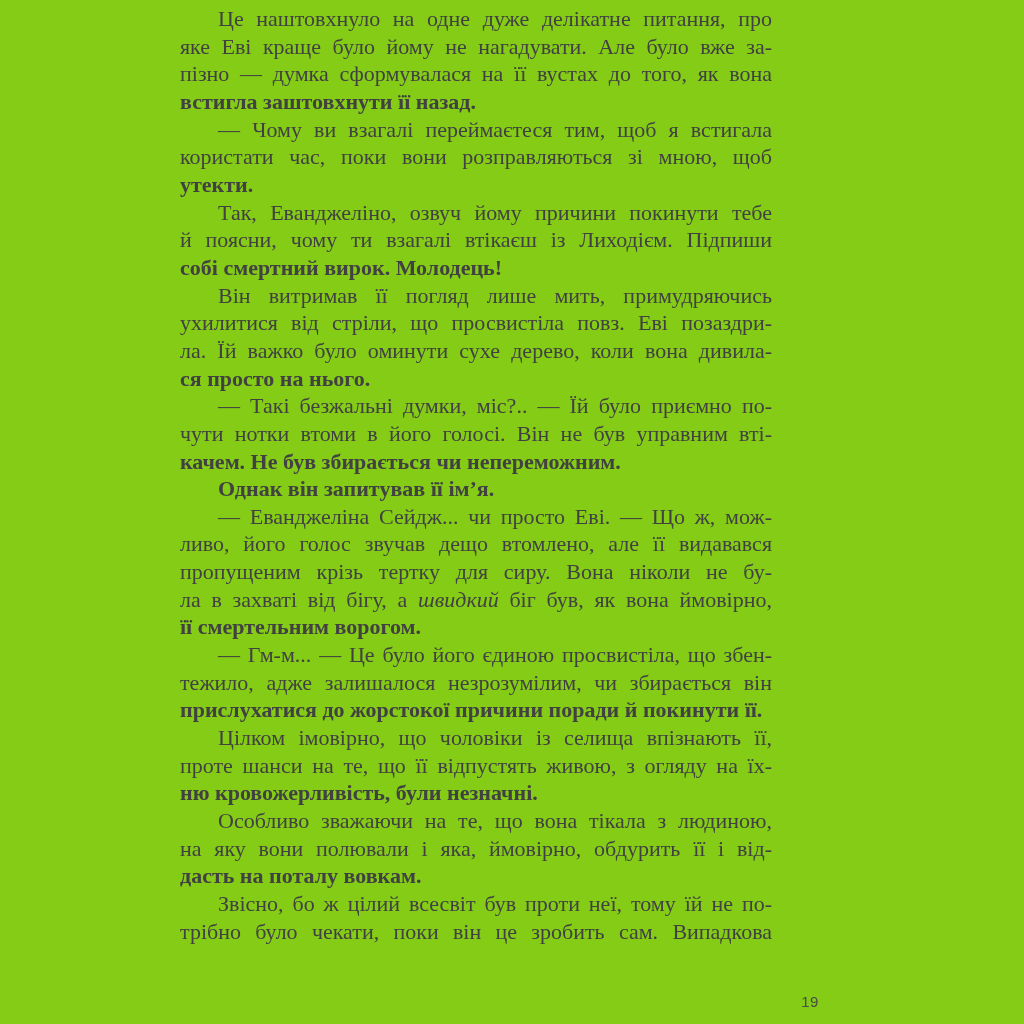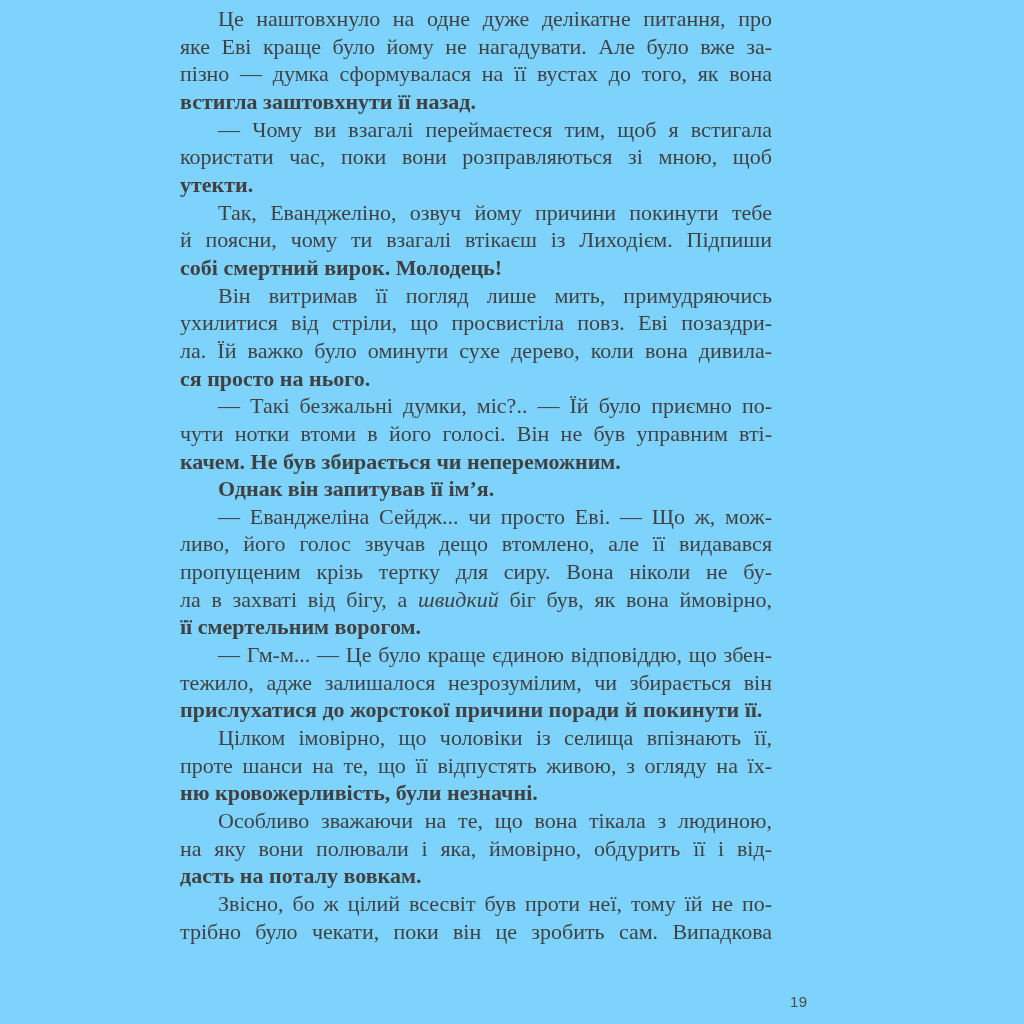--- a/index.html
+++ b/index.html
@@ -10,21 +10,21 @@
   body {
     width: 1024px;
     height: 1024px;
     position: relative;
     overflow: hidden;
     font-family: "Liberation Serif", serif;
   }
   .page {
     position: absolute;
     inset: 0;
-    background: #7dd3fc;
+    background: #84cc16;
   }
   .text-block {
     position: absolute;
     left: 180px;
     top: 5px;
     width: 592px;
     color: #414141;
     font-size: 22px;
     line-height: 27.65px;
     font-weight: 400;
@@ -47,20 +47,21 @@
   }
   .line em {
     font-style: italic;
     font-family: Liberation Serif, serif;
   }
   .page-number {
     position: absolute;
     left: 790px;
     top: 993px;
     width: 40px;
+    text-align: center;
     font-family: "Liberation Sans", sans-serif;
     font-size: 15px;
     letter-spacing: 0.5px;
     color: #4a4a4a;
   }
 </style>
 </head>
 <body>
 
 <div class="page">
@@ -96,21 +97,21 @@
         <div class="line first lastline"><span>Однак він запитував її ім’я.</span></div>
       </div>
       <div class="para">
         <div class="line first"><span>— Еванджеліна Сейдж... чи просто Еві. — Що ж, мож-</span></div>
         <div class="line"><span>ливо, його голос звучав дещо втомлено, але її видавався</span></div>
         <div class="line"><span>пропущеним крізь тертку для сиру. Вона ніколи не бу-</span></div>
         <div class="line"><span>ла в захваті від бігу, а </span><em>швидкий</em><span> біг був, як вона ймовірно,</span></div>
         <div class="line lastline"><span>її смертельним ворогом.</span></div>
       </div>
       <div class="para">
-        <div class="line first"><span>— Гм-м... — Це було краще єдиною відповіддю, що збен-</span></div>
+        <div class="line first"><span>— Гм-м... — Це було його єдиною просвистіла, що збен-</span></div>
         <div class="line"><span>тежило, адже залишалося незрозумілим, чи збирається він</span></div>
         <div class="line lastline"><span>прислухатися до жорстокої причини поради й покинути її.</span></div>
       </div>
       <div class="para">
         <div class="line first"><span>Цілком імовірно, що чоловіки із селища впізнають її,</span></div>
         <div class="line"><span>проте шанси на те, що її відпустять живою, з огляду на їх-</span></div>
         <div class="line lastline"><span>ню кровожерливість, були незначні.</span></div>
       </div>
       <div class="para">
         <div class="line first"><span>Особливо зважаючи на те, що вона тікала з людиною,</span></div>

